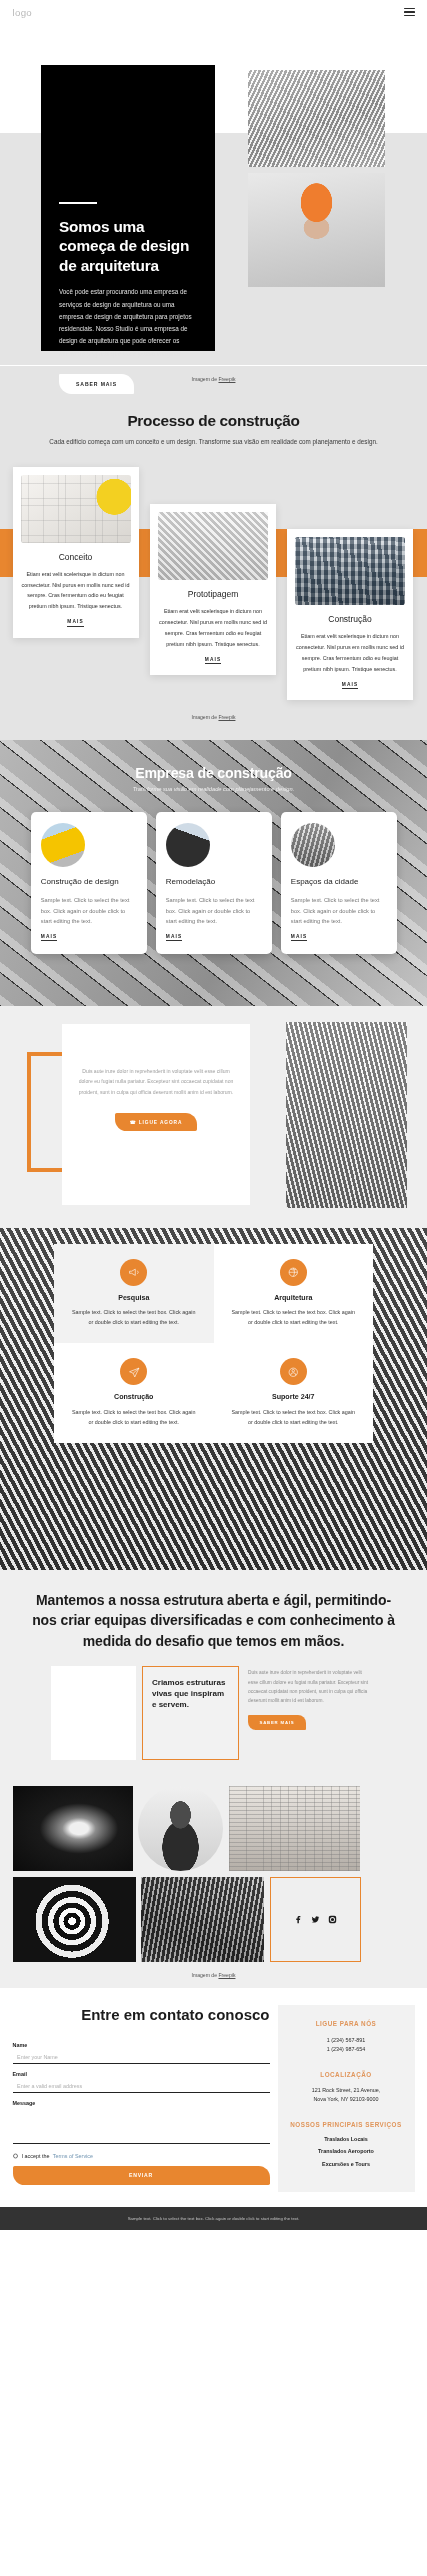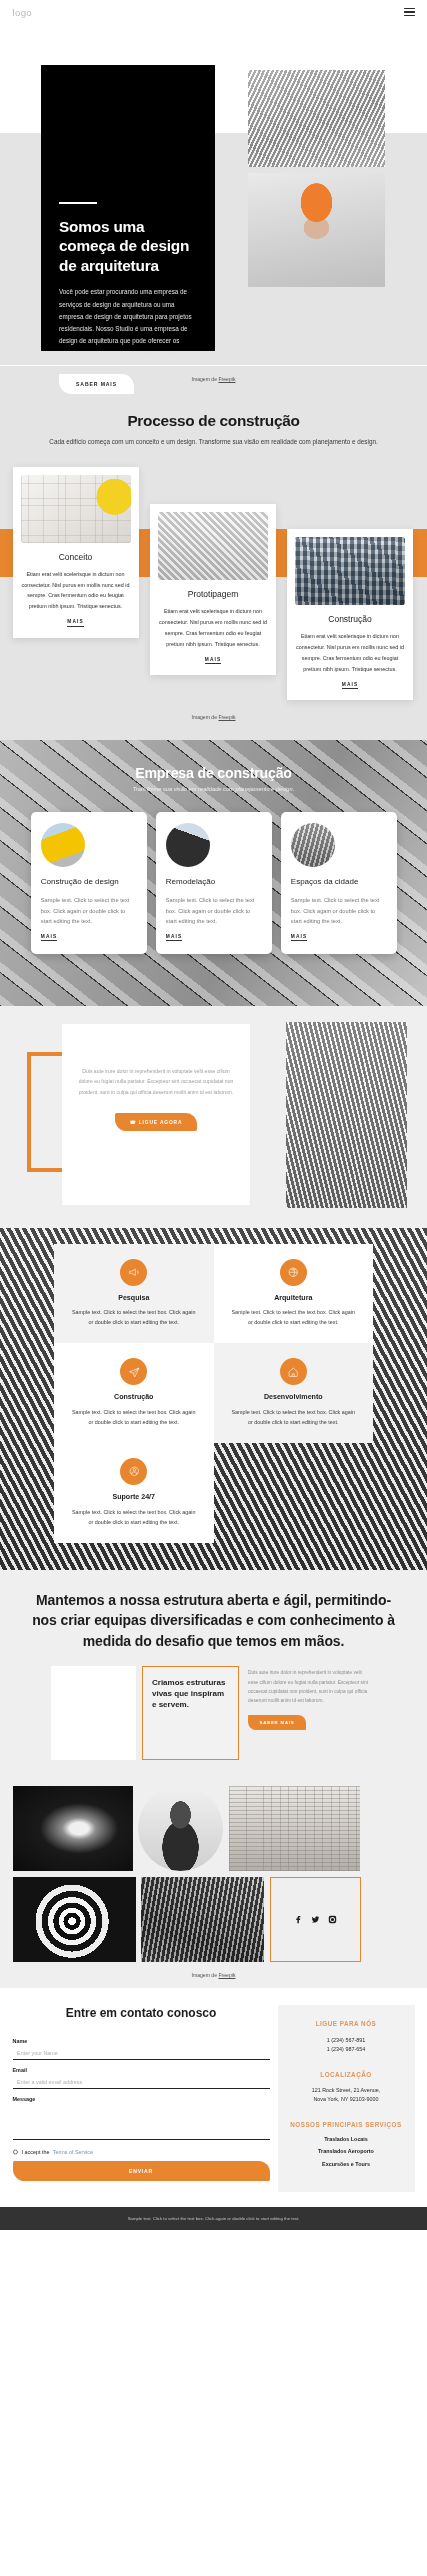--- a/index.html
+++ b/index.html
@@ -222,21 +222,21 @@
   .gal { background:#efefef; padding:9px 12.5px 4.6px; }
   .gal-r1 { display:flex; gap:5.7px; align-items:flex-start; }
   .gal-r2 { display:flex; gap:5.7px; margin-top:5.7px; align-items:flex-start; }
   .social { display:flex; gap:8px; justify-content:center; margin-top:15px; }
   .social svg { width:9px; height:9px; fill:#1c1c1c; }
 
   
   .foot { background:#fff; padding:17px 0 0; }
   .foot-inner { display:flex; gap:8px; padding:0 12.5px; align-items:flex-start; }
   .foot-left { flex:1; }
-  .foot-left h2 { text-align:center; font-size:12px; font-weight:700; line-height:1.35;
+  .foot-left h2 { text-align:right; font-size:15px; font-weight:700; line-height:1.35;
                   margin-bottom:16px; }
   .field { margin-bottom:6.8px; }
   .field label { display:block; font-size:5.4px; font-weight:700; margin-bottom:3.4px; }
   .field input, .field textarea { width:100%; border:none; border-bottom:0.9px solid #222;
     background:transparent; font-family:"Liberation Sans", sans-serif; font-size:5.4px;
     padding:2.8px 4.6px; color:#1c1c1c; outline:none; }
   .field input::placeholder, .field textarea::placeholder { color:#b0b0b0; }
   .field textarea { height:35px; resize:none; }
   .terms { display:flex; align-items:center; gap:3.4px; font-size:5.4px; margin:2.3px 0 6.8px; }
   .terms input { width:5.7px; height:5.7px; }
@@ -390,30 +390,20 @@
           <svg viewBox="0 0 24 24" fill="none" stroke="#fff" stroke-width="1.2">
               <path d="M21 4L3 11l7 3 3 7 8-17z"></path>
               <path d="M10 14l11-10"></path>
             </svg>
         </div>
         <h3>Construção</h3>
         <p>Sample text. Click to select the text box. Click again or double click to start editing the text.</p>
       </div>
 
 
-      <div class="gcell alt">
-        <div class="gicon">
-          <svg viewBox="0 0 24 24" fill="none" stroke="#fff" stroke-width="1.2">
-              <path d="M4 11l8-7 8 7v8a1 1 0 01-1 1H5a1 1 0 01-1-1v-8z"></path>
-              <path d="M10 20v-5h4v5"></path>
-            </svg>
-        </div>
-        <h3>Desenvolvimento</h3>
-        <p>Sample text. Click to select the text box. Click again or double click to start editing the text.</p>
-      </div>
 
       <div class="gcell plain">
         <div class="gicon">
           <svg viewBox="0 0 24 24" fill="none" stroke="#fff" stroke-width="1.2">
               <circle cx="12" cy="12" r="8"></circle>
               <circle cx="12" cy="9" r="2.4"></circle>
               <path d="M7 18a5 5 0 0110 0"></path>
             </svg>
         </div>
         <h3>Suporte 24/7</h3>

